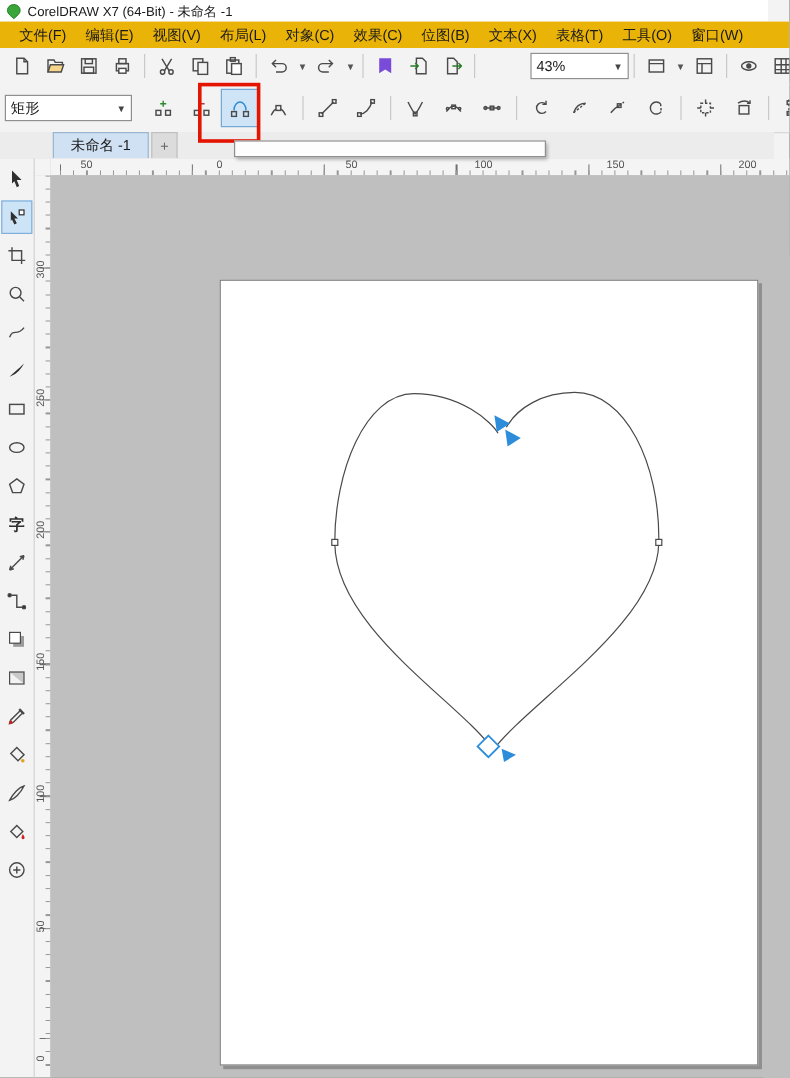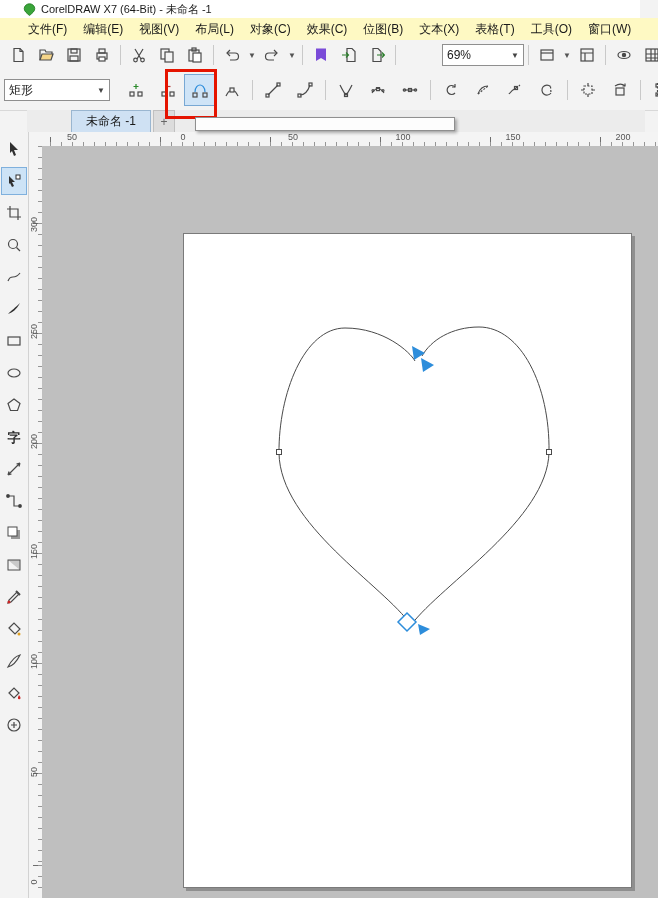--- a/index.html
+++ b/index.html
@@ -1,44 +1,44 @@
 <!DOCTYPE html>
 <html><head>
 <meta charset="utf-8">
 <style>
   html,body{margin:0;padding:0;background:#888;}
   #app{position:relative;width:658px;height:898px;background:#f3f3f3;overflow:hidden;
        font-family:"Liberation Sans",sans-serif;font-size:12px;color:#1a1a1a;}
   
   .titlebar{position:absolute;top:0;left:0;right:18px;height:18px;background:#fff;
-            display:flex;align-items:center;gap:5px;padding:0 23px;font-size:11px;border-bottom:1px solid #e8e8e8;}
-  
-  .menubar{position:absolute;top:18px;left:0;right:0;height:22px;background:#fef9c3;
-           display:flex;align-items:center;padding:0 20px;border-bottom:1px solid #e2e2e2;}
+            display:flex;align-items:center;gap:5px;padding:0 5px;font-size:11px;border-bottom:1px solid #e8e8e8;}
+  
+  .menubar{position:absolute;top:18px;left:0;right:0;height:22px;background:#eab308;
+           display:flex;align-items:center;padding:0 8px;border-bottom:1px solid #e2e2e2;}
   .menu-item{padding:3px 8px;white-space:nowrap;cursor:default;}
   
   .stdbar{position:absolute;top:40px;left:0;right:0;height:30px;background:#f3f3f3;
           display:flex;align-items:center;padding:0 4px;border-bottom:1px solid #e0e0e0;}
   .propbar{position:absolute;top:70px;left:0;right:0;height:40px;background:#f3f3f3;
            display:flex;align-items:center;padding:0 4px;border-bottom:1px solid #d8d8d8;}
   .tbtn{width:26px;height:24px;display:flex;align-items:center;justify-content:center;flex:0 0 auto;border:1px solid transparent;}
   .pbtn{width:30px;height:30px;display:flex;align-items:center;justify-content:center;flex:0 0 auto;border:1px solid transparent;}
   .pbtn.hovered{background:#cfe4f7;border-color:#78a8d4;}
   .caret{width:12px;height:24px;display:flex;align-items:center;justify-content:center;font-size:8px;color:#555;flex:0 0 auto;}
   .sep{width:1px;height:20px;background:#c9c9c9;margin:0 4px;flex:0 0 auto;}
   .combo{display:flex;align-items:center;justify-content:space-between;background:#fff;border:1px solid #8f8f8f;
          height:20px;padding:0 4px;flex:0 0 auto;}
   .combo .cv{font-size:12px;}
   .combo .ca{font-size:8px;color:#444;margin-left:6px;}
   .ic{stroke:#4a4a4a;fill:none;stroke-width:1.2;}
   
   .red-box{position:absolute;left:165px;top:69px;width:46px;height:44px;border:3px solid #e51400;z-index:30;pointer-events:none;}
   
   .docbar{position:absolute;top:110px;left:0;right:13px;height:22px;background:#ececec;border-bottom:1px solid #d5d5d5;
-          display:flex;align-items:stretch;padding-left:44px;margin-left:27px;}
+          display:flex;align-items:stretch;padding-left:44px;}
   .doctab{display:flex;align-items:center;padding:0 14px;background:#cfe1f3;border:1px solid #9ab6d0;border-bottom:none;font-size:12px;}
   .plustab{width:20px;display:flex;align-items:center;justify-content:center;background:#dcdcdc;border:1px solid #c0c0c0;
            border-bottom:none;margin-left:2px;color:#666;font-size:12px;}
   
   .hruler{position:absolute;left:42px;top:132px;right:0;height:14px;background:#f4f4f4;border-bottom:1px solid #c9c9c9;
           background-image:
             repeating-linear-gradient(90deg,#969696 0 1px,transparent 1px 11px),
             repeating-linear-gradient(90deg,#6e6e6e 0 1px,transparent 1px 110px);
           background-size:100% 4px,100% 9px;background-position:8px bottom,8px bottom;background-repeat:repeat-x;}
   .hruler span{position:absolute;top:0;font-size:9px;color:#555;transform:translateX(-50%);}
@@ -167,21 +167,21 @@
         </svg>
       </div>
     <div class="tbtn">
         <svg class="ic" width="16" height="16" viewBox="0 0 16 16">
           <path d="M4 1.5h5l3 3V14.5H4z"></path>
           <path d="M8 8h7M13 5.5L15.5 8 13 10.5" stroke="#2a7d2a"></path>
         </svg>
       </div>
     <div class="sep"></div>
     <div class="combo" style="width:72px;margin-left:42px;">
-      <span class="cv">69%</span>
+      <span class="cv">43%</span>
       <span class="ca">▼</span>
     </div>
     <div class="sep"></div>
     <div class="tbtn">
         <svg class="ic" width="16" height="16" viewBox="0 0 16 16">
           <rect x="2" y="3" width="12" height="10"></rect>
           <path d="M2 6h12"></path>
         </svg>
       </div>
     <div class="caret">▼</div>

